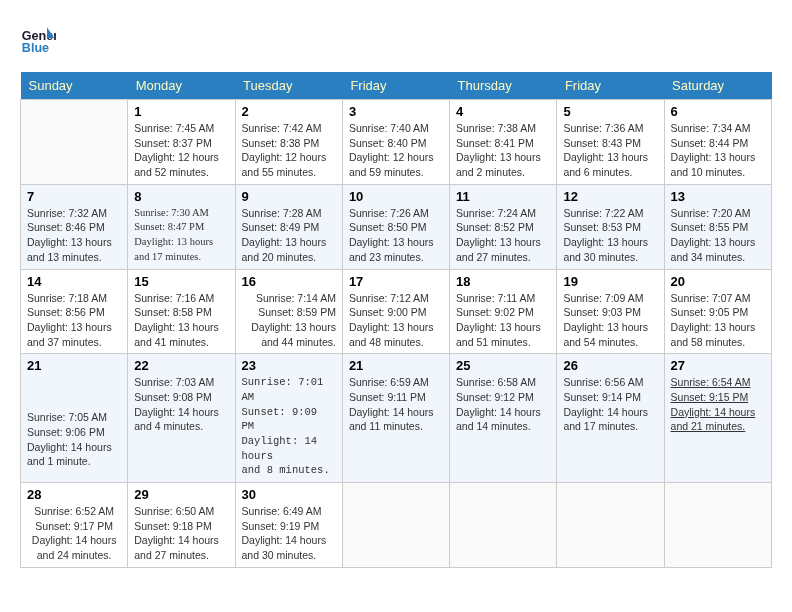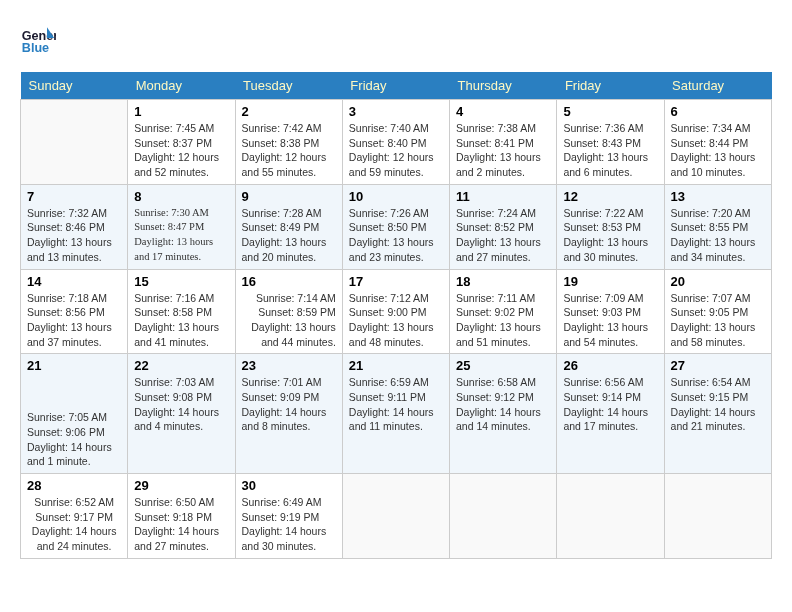--- a/index.html
+++ b/index.html
@@ -262,21 +262,21 @@
         </td>
         <td>
           <span class="day-num">22</span>
           <div class="day-info" style="white-space: pre-line;">Sunrise: 7:03 AM
 Sunset: 9:08 PM
 Daylight: 14 hours
 and 4 minutes.</div>
         </td>
         <td>
           <span class="day-num">23</span>
-          <div class="day-info" style="white-space: pre-line;">Sunrise: 7:01 AM
+          <div class="day-info" style="white-space: pre-line; font-family: Liberation Mono, monospace;">Sunrise: 7:01 AM
 Sunset: 9:09 PM
 Daylight: 14 hours
 and 8 minutes.</div>
         </td>
         <td>
           <span class="day-num">21</span>
           <div class="day-info" style="white-space: pre-line;">Sunrise: 6:59 AM
 Sunset: 9:11 PM
 Daylight: 14 hours
 and 11 minutes.</div>
@@ -290,21 +290,21 @@
         </td>
         <td>
           <span class="day-num">26</span>
           <div class="day-info" style="white-space: pre-line;">Sunrise: 6:56 AM
 Sunset: 9:14 PM
 Daylight: 14 hours
 and 17 minutes.</div>
         </td>
         <td>
           <span class="day-num">27</span>
-          <div class="day-info" style="white-space: pre-line;">Sunrise: 6:54 AM
+          <div class="day-info" style="white-space: pre-line; text-decoration: underline;">Sunrise: 6:54 AM
 Sunset: 9:15 PM
 Daylight: 14 hours
 and 21 minutes.</div>
         </td>
       </tr>
       <tr>
         <td>
           <span class="day-num">28</span>
           <div class="day-info" style="white-space: pre-line; text-align: center;">Sunrise: 6:52 AM
 Sunset: 9:17 PM

